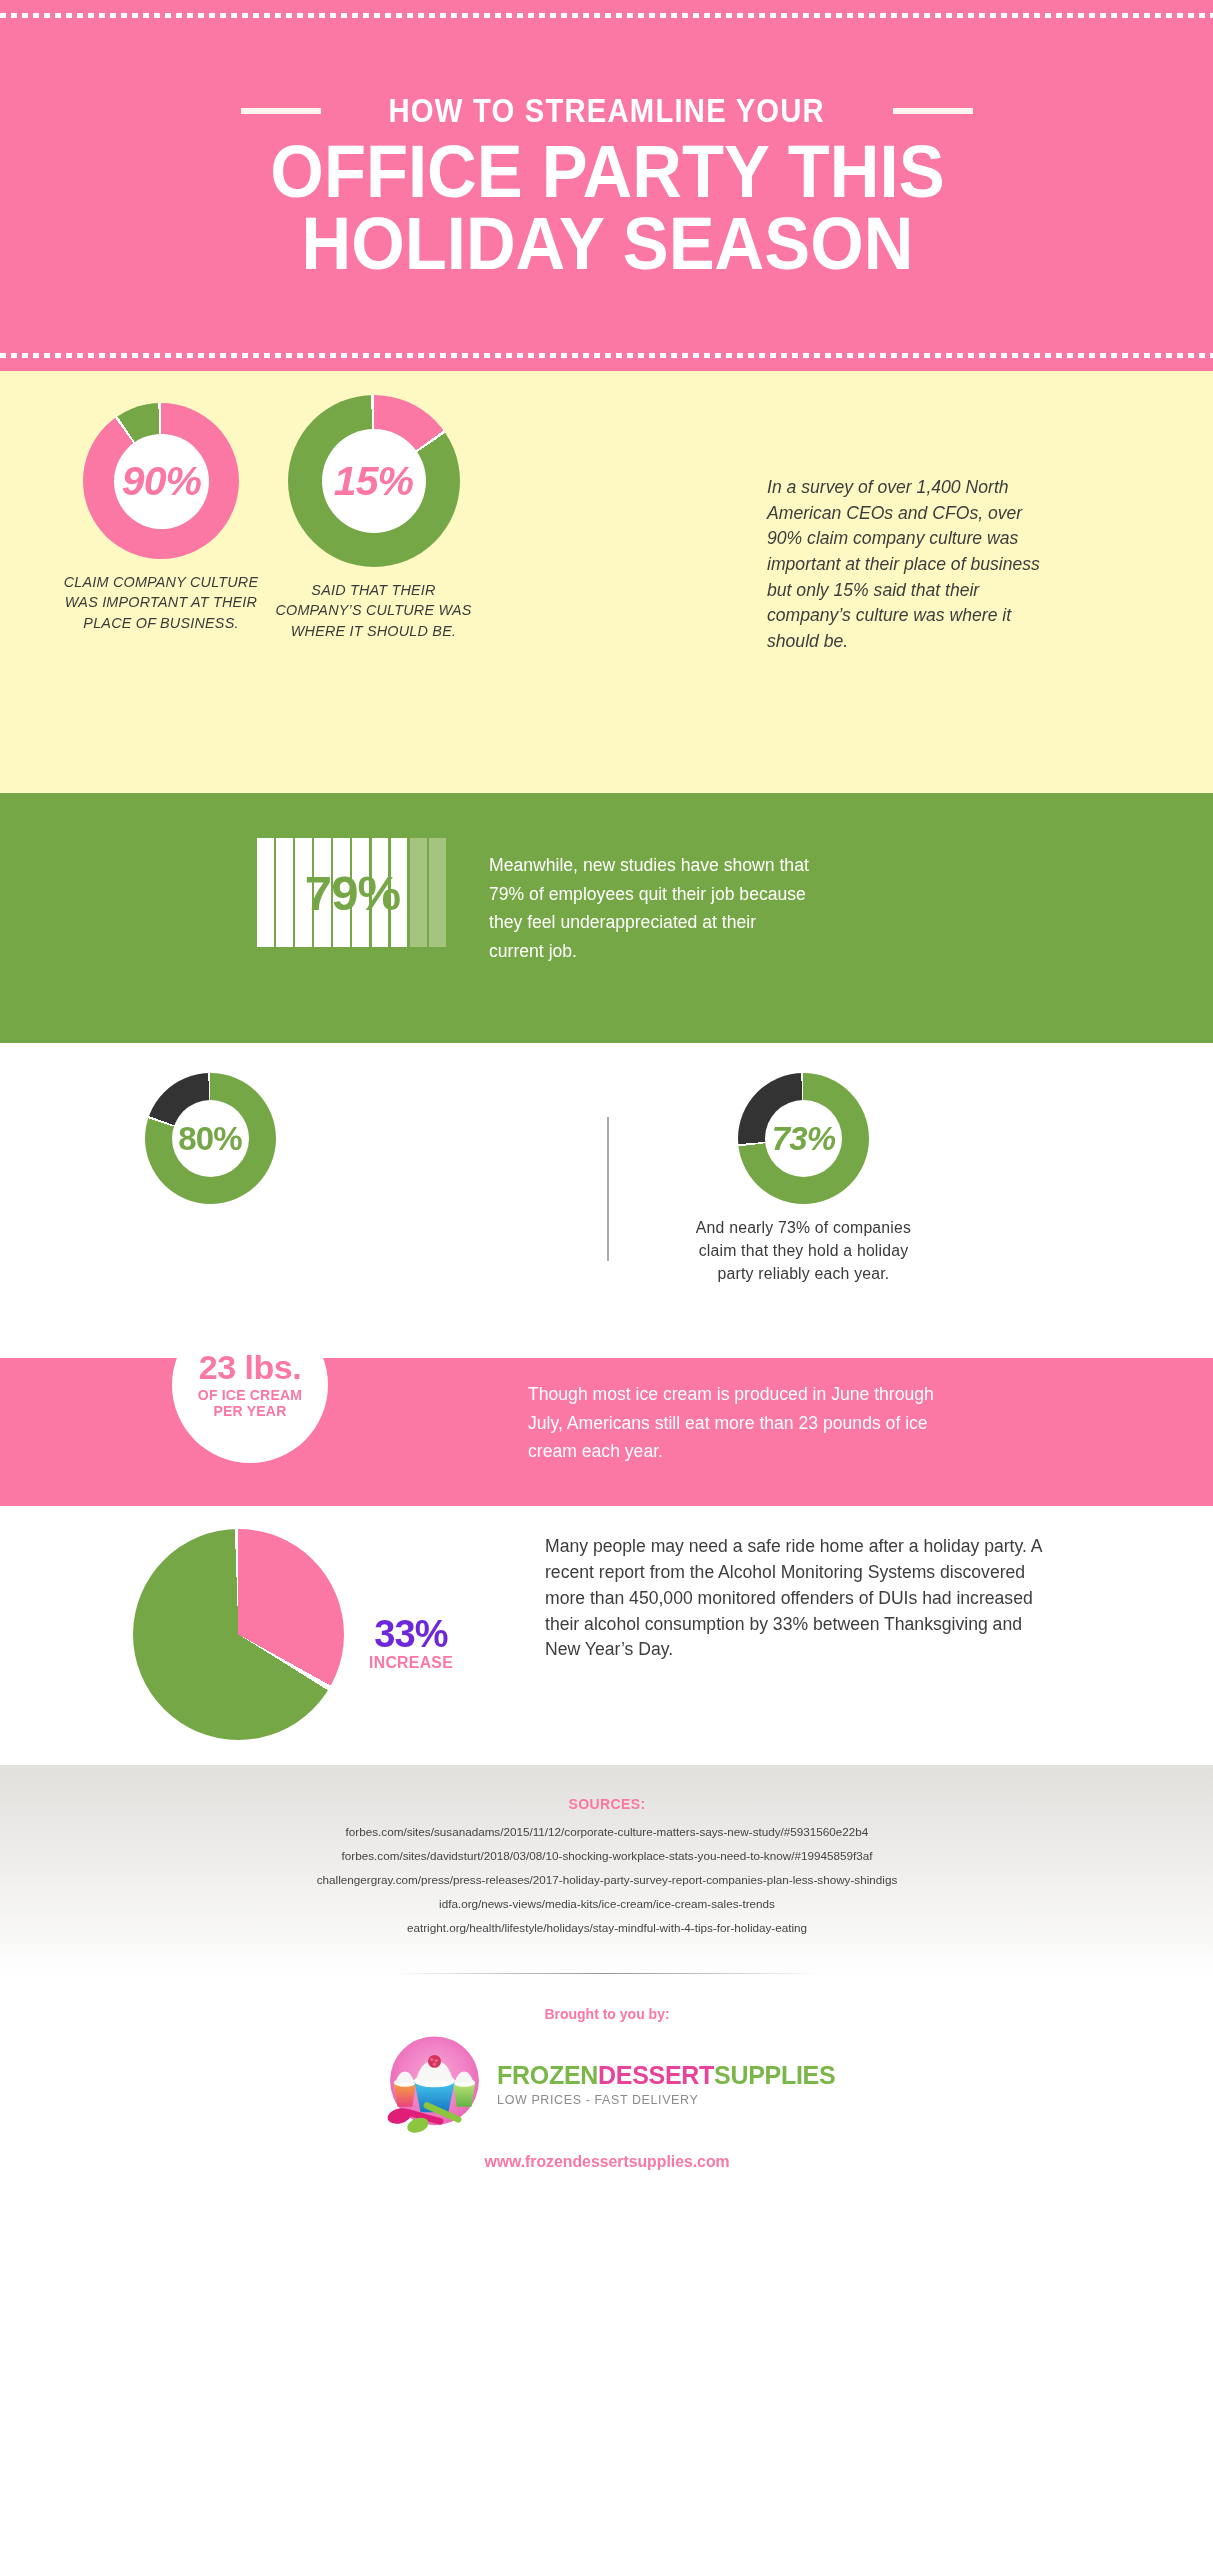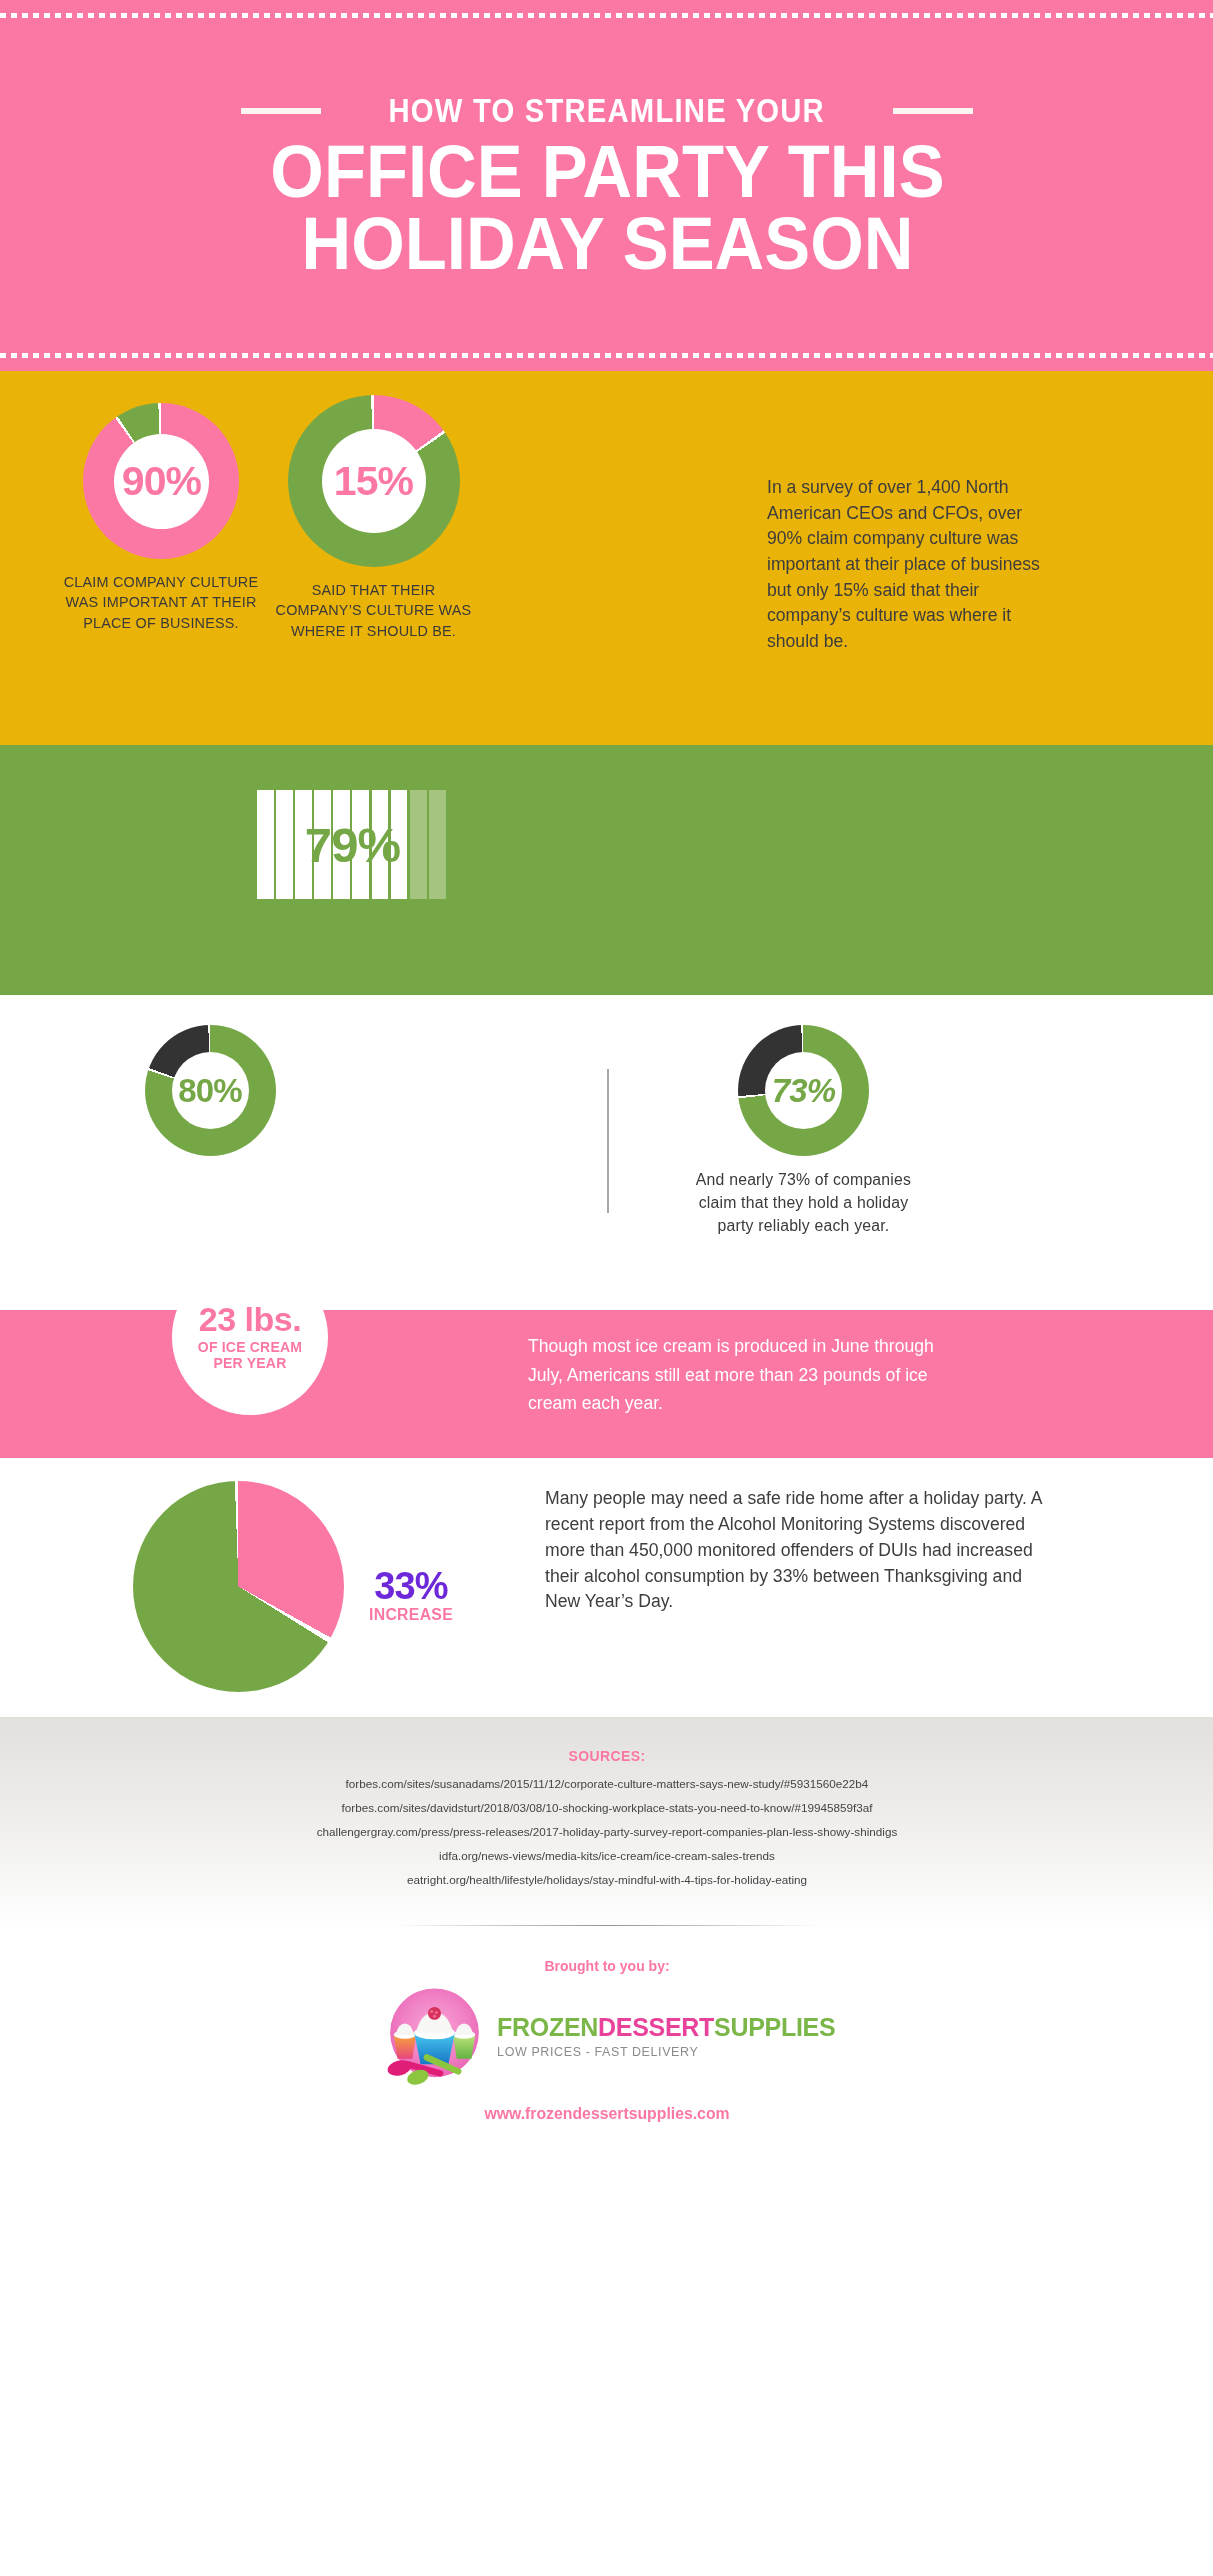--- a/index.html
+++ b/index.html
@@ -49,23 +49,24 @@
     line-height:0.97;
     font-weight:bold;
     letter-spacing:0px;
     text-align:center;
     font-family:"Liberation Sans Narrow","Liberation Sans",sans-serif;
     transform:scaleX(0.93);
   }
 
   
   .sec1 {
-    height:374px;
-    background:#eab308;
-    position:relative;
+    height:422px;
+    background:#fef9c3;
+    position:relative;
+    font-style:italic;
   }
   .donut-wrap { position:absolute; text-align:center; }
   .donut {
     position:relative;
     border-radius:50%;
     margin:0 auto;
   }
   .donut .hole {
     position:absolute;
     border-radius:50%;
@@ -295,20 +296,21 @@
     <div class="bar"></div>
     <div class="bar"></div>
     <div class="bar"></div>
     <div class="bar"></div>
     <div class="bar"></div>
     <div class="bar"></div>
     <div class="bar off"></div>
     <div class="bar off"></div>
     <span class="label">79%</span>
   </div>
+  <div class="para2">Meanwhile, new studies have shown that 79% of employees quit their job because they feel underappreciated at their current job.</div>
 </div>
 
 <div class="sec3">
 
   <div class="donut-wrap" style="left:108px; top:30px; width:204px;">
     <div class="donut" style="width:131px;height:131px;background:conic-gradient(#76a746 0deg 288deg,#ffffff 288deg 290deg,#333333 290deg 358deg,#ffffff 358deg 360deg);">
       <div class="hole" style="left:27px;top:27px;width:77px;height:77px;">
         <span class="pctlabel" style="color:#76a746;font-size:33px;">80%</span>
       </div>
     </div>

